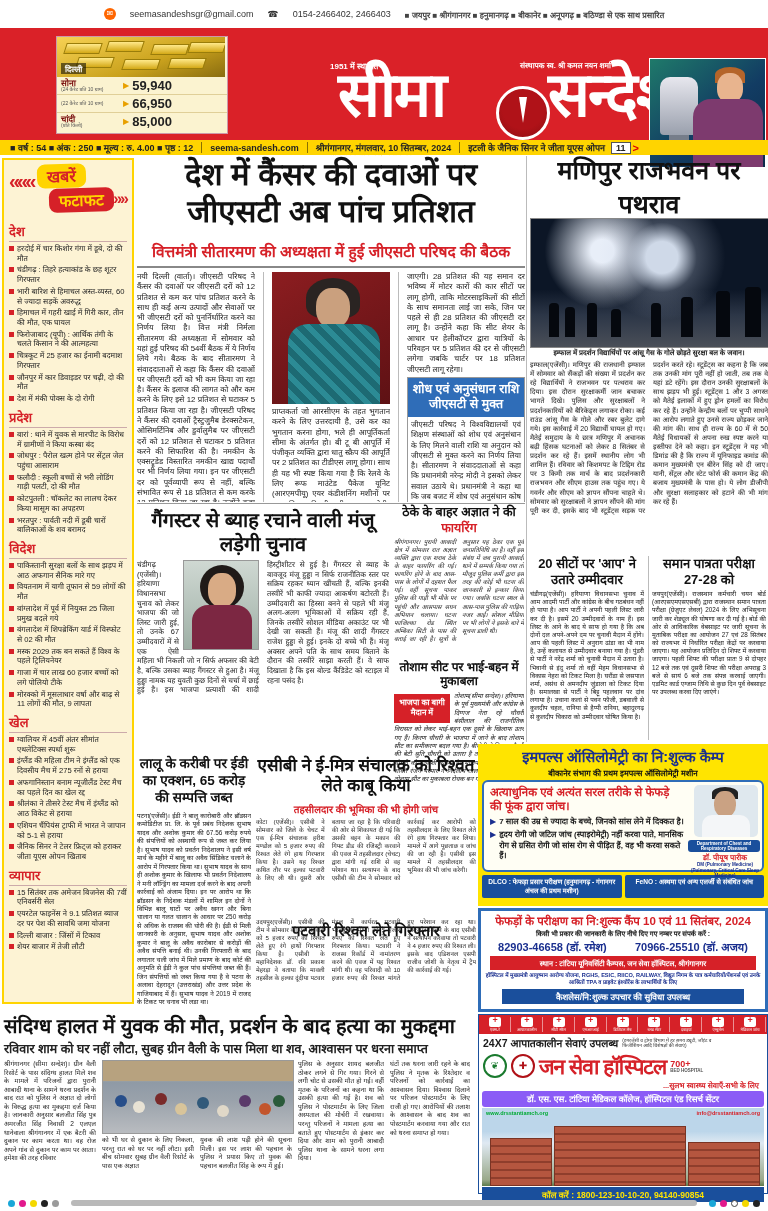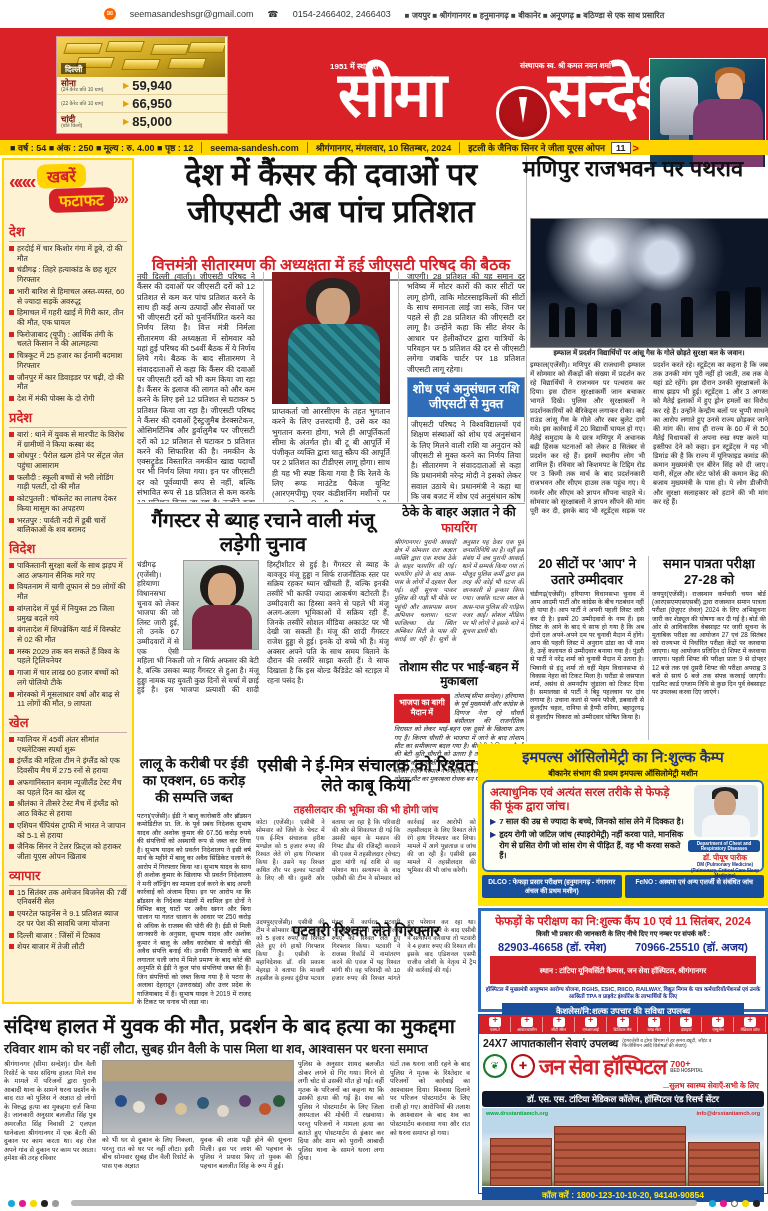--- a/index.html
+++ b/index.html
@@ -47,21 +47,21 @@
   .chevL{position:absolute;left:0;top:6px;color:#d62128;font-size:20px;font-weight:bold;letter-spacing:-3px;}
   .kfPill1{position:absolute;left:28px;top:0;background:#ffd400;color:#d62128;font-weight:bold;font-size:16px;padding:1px 10px;border-radius:8px;transform:rotate(-2deg);}
   .kfPill2{position:absolute;left:40px;top:24px;background:#d62128;color:#ffd400;font-weight:bold;font-size:16px;padding:1px 10px;border-radius:8px;transform:rotate(-2deg);}
   .chevR{position:absolute;right:0;top:26px;color:#d62128;font-size:16px;font-weight:bold;letter-spacing:-2px;}
   .secTitle{font-family:"Liberation Serif","DejaVu Serif",serif;color:#d62128;font-weight:bold;font-size:13px;margin:4px 0 1px;border-bottom:1px solid #caa;padding-bottom:1px;}
   .si{display:flex;gap:3px;font-size:7.6px;line-height:1.28;margin:2px 0;color:#222;}
   .si .bq{width:5px;height:5px;background:#d62128;margin-top:2px;flex:none;}
   
   .hl{font-weight:bold;color:#111;text-align:center;}
   #leadHead{top:156px;left:137px;width:388px;font-size:31px;line-height:1.2;}
-  #leadSub{top:240px;left:137px;width:388px;color:#d62128;font-size:15.5px;font-weight:bold;text-align:center;border-bottom:2px solid #888;padding-bottom:4px;margin-top:13px;}
+  #leadSub{top:240px;left:137px;width:388px;color:#d62128;font-size:15.5px;font-weight:bold;text-align:center;border-bottom:2px solid #888;padding-bottom:4px;}
   #leadCols{top:272px;left:137px;width:388px;height:230px;display:flex;gap:8px;}
   .leadcol{width:124px;font-size:7.8px;line-height:1.32;}
   #fmPhoto{width:124px;height:132px;background:linear-gradient(150deg,#8c1d20,#5d1114);position:relative;overflow:hidden;margin-bottom:3px;}
   #fmPhoto .hair{position:absolute;left:34px;top:6px;width:54px;height:40px;border-radius:50% 50% 30% 30%;background:#2a2422;}
   #fmPhoto .face{position:absolute;left:44px;top:16px;width:34px;height:40px;border-radius:45%;background:#caa07e;}
   #fmPhoto .saree{position:absolute;left:16px;top:52px;width:92px;height:80px;border-radius:20px 20px 0 0;background:repeating-linear-gradient(45deg,#1d6a73 0 6px,#2c8b95 6px 12px);}
   .vline{width:1px;background:#bbb;}
   #infobox{border:1px solid #999;margin-top:2px;}
   #infoboxTitle{background:#2f6db8;color:#fff;font-weight:bold;font-size:12.5px;text-align:center;padding:4px 2px;line-height:1.25;}
   #infoboxBody{font-size:7.6px;line-height:1.35;padding:3px;}
@@ -80,21 +80,21 @@
   #toshamInset{float:left;width:52px;background:#d62128;color:#fff;font-style:normal;font-weight:bold;font-size:8px;text-align:center;padding:4px 2px;margin:2px 4px 2px 0;}
   #laluHead{top:756px;left:137px;width:114px;font-size:13.5px;line-height:1.25;}
   #laluBody{top:812px;left:137px;width:114px;height:192px;font-size:6.4px;line-height:1.32;}
   #acbHead{top:756px;left:256px;width:220px;font-size:17px;line-height:1.2;}
   #acbSub{top:802px;left:256px;width:220px;color:#d62128;font-size:10px;font-weight:bold;text-align:center;}
   #acbBody{top:818px;left:256px;width:220px;height:74px;column-count:3;column-gap:7px;font-size:6.2px;line-height:1.3;}
   #patwariHead{top:896px;left:256px;width:220px;font-size:15px;margin-top:24px;}
   #patwariBody{top:918px;left:256px;width:220px;height:86px;column-count:3;column-gap:7px;font-size:6.2px;line-height:1.3;}
   #vdiv{top:156px;left:526px;width:1px;height:586px;background:#bbb;}
   
-  #maniHead{top:152px;left:514px;width:238px;font-size:22px;}
+  #maniHead{top:152px;left:530px;width:238px;font-size:25px;}
   #maniSub{top:180px;left:530px;width:238px;font-size:13.5px;font-weight:bold;text-align:center;line-height:1.25;}
   #maniSub .red{color:#d62128;}
   #maniPhoto{top:218px;left:530px;width:238px;height:128px;background:radial-gradient(circle at 55% 30%,#cfd9e8 0 10%,rgba(200,210,230,.25) 22%,transparent 40%),radial-gradient(circle at 30% 25%,#e8eef8 0 6%,transparent 30%),linear-gradient(#0c1626 55%,#2c3647 75%,#4a4f58 100%);border:1px solid #888;overflow:hidden;}
   .sil{position:absolute;bottom:10px;width:10px;height:34px;background:#05080e;border-radius:4px 4px 0 0;}
   #maniCap{top:348px;left:530px;width:238px;font-size:7px;font-weight:bold;color:#222;text-align:center;}
   #maniBody{top:360px;left:530px;width:238px;height:192px;column-count:2;column-gap:8px;font-size:6.9px;line-height:1.32;}
   #aapHead{top:556px;left:530px;width:114px;font-size:13px;line-height:1.2;}
   #aapBody{top:590px;left:530px;width:114px;height:150px;font-size:6.3px;line-height:1.3;}
   #examHead{top:556px;left:652px;width:114px;font-size:13px;line-height:1.2;}
   #examBody{top:590px;left:652px;width:114px;height:150px;font-size:6.3px;line-height:1.3;}
@@ -114,40 +114,40 @@
   #docBadge{position:absolute;right:2px;top:58px;width:70px;background:#1a4f9c;color:#fff;font-size:4.6px;font-weight:bold;text-align:center;border-radius:3px;padding:1px;}
   #docName{position:absolute;right:2px;top:70px;width:70px;color:#d62128;font-weight:bold;font-size:7.5px;text-align:center;}
   .docq{position:absolute;right:2px;width:70px;color:#1a2f8f;font-size:4.6px;font-weight:bold;text-align:center;}
   #oxiStrips{display:flex;gap:3px;margin-top:3px;}
   .oxiStrip{background:#1a4f9c;color:#fff;font-size:6.6px;font-weight:bold;text-align:center;padding:3px 2px;border-radius:2px;flex:1;line-height:1.3;}
   
   #camp{top:908px;left:478px;width:290px;height:104px;background:#fff;border:3px solid #2f6db8;box-sizing:border-box;padding:2px 3px;text-align:center;}
   #campTitle{color:#d62128;font-weight:bold;font-size:11.5px;}
   #campLine{font-size:6.8px;font-weight:bold;margin:1px 0;}
   #campPhones{color:#1a2f8f;font-weight:bold;font-size:11px;display:flex;justify-content:space-around;}
-  #campVenue{background:#d62128;color:#fff;font-size:7.2px;font-weight:bold;padding:9px;margin:2px 6px;}
+  #campVenue{background:#d62128;color:#fff;font-size:7.2px;font-weight:bold;padding:2px;margin:2px 6px;}
   #campNote{color:#1a2f8f;font-size:5.6px;font-weight:bold;line-height:1.3;}
   #campStrip{background:#1a4f9c;color:#fff;font-size:8.5px;font-weight:bold;padding:2px;margin:2px 18px 0;}
   
   #hosp{top:1014px;left:478px;width:290px;height:180px;background:#fff;border:1px solid #1a4f9c;box-sizing:border-box;}
   #iconRow{display:flex;background:#d62128;padding:2px 1px;gap:1px;}
   .hicon{flex:1;color:#fff;text-align:center;font-size:4px;line-height:1.1;border-right:1px solid rgba(255,255,255,.5);}
   .hicon .g{display:block;width:12px;height:10px;margin:0 auto 1px;background:#fff;border-radius:2px;position:relative;}
   .hicon .g:after{content:"+";position:absolute;left:3.5px;top:-1px;color:#d62128;font-weight:bold;font-size:9px;}
   #h247{display:flex;align-items:center;gap:4px;padding:2px 4px;}
   #h247 .big{font-weight:bold;font-size:10.5px;}
   #h247 .note{font-size:4.8px;color:#333;line-height:1.2;width:110px;}
   #hNameRow{display:flex;align-items:center;gap:4px;padding:0 4px;}
   .hlogo{width:20px;height:20px;border-radius:50%;border:2px solid #1a7a2e;background:#fff;color:#1a7a2e;font-size:10px;text-align:center;line-height:20px;flex:none;}
   .hlogo.red{border-color:#b01218;color:#b01218;}
   #hName{color:#d62128;font-weight:bold;font-size:21px;letter-spacing:-1px;}
   #hBeds{color:#d62128;font-weight:bold;font-size:9px;line-height:1;}
   #hBeds small{display:block;font-size:4.5px;color:#555;}
   #hSlogan{color:#d62128;font-size:7.5px;font-weight:bold;text-align:right;padding-right:8px;}
-  #hCollege{background:#0f172a;color:#fff;font-weight:bold;font-size:8.6px;text-align:center;padding:2px;margin:1px 3px;border-radius:3px;}
+  #hCollege{background:#8b5cf6;color:#fff;font-weight:bold;font-size:8.6px;text-align:center;padding:2px;margin:1px 3px;border-radius:3px;}
   #hBuilding{position:relative;height:78px;margin:0 3px;background:linear-gradient(#bcd6ea 30%,#dfe9f2 45%,#9aa98a 92%,#5d7a4a);overflow:hidden;}
   .bldg{position:absolute;background:repeating-linear-gradient(#b5563f 0 6px,#8f3e2c 6px 8px);border:1px solid #7a3424;}
   #hWeb{position:absolute;left:4px;top:2px;font-size:5.5px;color:#0a3;font-weight:bold;}
   #hMail{position:absolute;right:4px;top:2px;font-size:5.5px;color:#d62128;font-weight:bold;}
   #hCall{background:#1a4f9c;color:#ffe400;font-weight:bold;font-size:8.5px;text-align:center;padding:2px;margin:1px 3px;}
   
   #botHead{top:1012px;left:4px;width:470px;font-size:20px;text-align:left;}
   #botSub{top:1040px;left:4px;width:470px;font-size:12.5px;font-weight:bold;color:#222;}
   #botRow{top:1060px;left:4px;width:470px;height:132px;display:flex;gap:6px;}
   .botcol{font-size:6.6px;line-height:1.3;}

